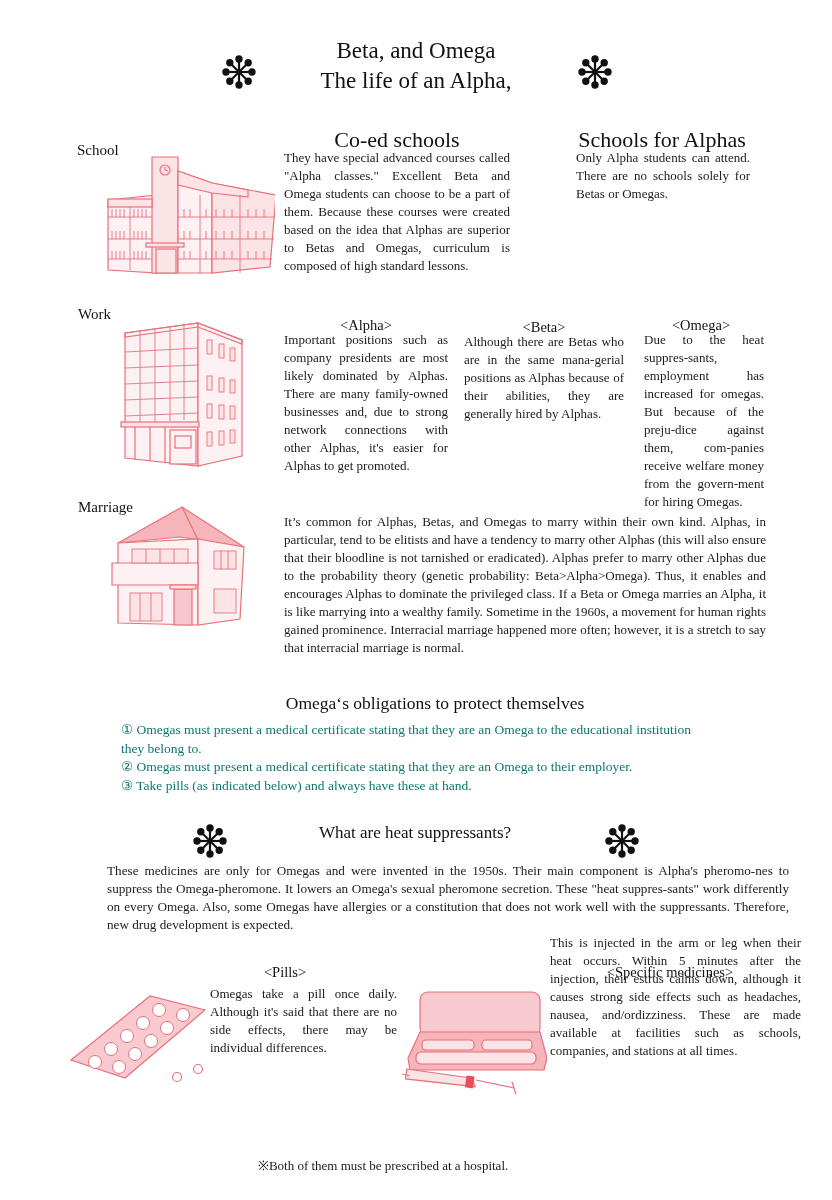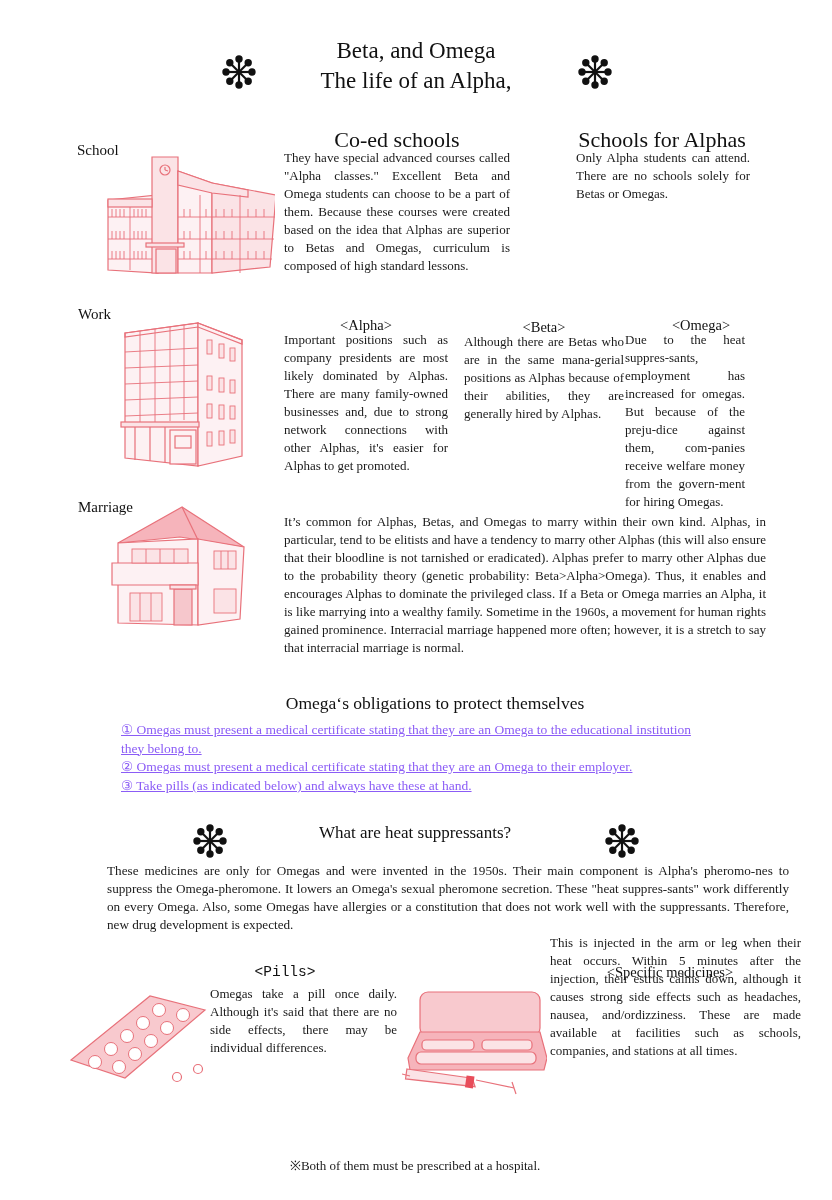--- a/index.html
+++ b/index.html
@@ -13,24 +13,24 @@
     font-size: 23px; line-height: 30px; color: #111;
   }
   .title span { display: block; }
   .section-label { font-size: 15px; color: #111; }
   .sub-head { font-size: 22px; text-align: center; color: #111; line-height: 20px; }
   .bracket-head { font-size: 14.5px; text-align: center; color: #111; line-height: 18px; }
   .body-text {
     font-size: 13px; line-height: 18px; text-align: justify; color: #1a1a1a;
   }
   .ob-head { font-size: 17.5px; color: #111; text-align: center; }
-  .ob-item { font-size: 13.5px; line-height: 18.5px; color: #8b5cf6; text-decoration: underline; }
+  .ob-item { font-size: 13.5px; line-height: 18.5px; color: #0f766e; }
   .heat-title { font-size: 17px; color: #111; text-align: center; }
   .illus { }
-  .footnote { font-size: 13px; color: #1a1a1a; margin-left: 32px; }
+  .footnote { font-size: 13px; color: #1a1a1a; }
 </style>
 </head>
 <body>
 
 <div class="abs" style="left:222px; top:55px;">
   <svg width="34" height="34" viewBox="-17 -17 34 34">
     <g stroke="#111" stroke-width="2.2" fill="#111">
       <line x1="0" y1="-12" x2="0" y2="12"></line>
         <line x1="-12" y1="0" x2="12" y2="0"></line>
       <line x1="-8.5" y1="-8.5" x2="8.5" y2="8.5"></line>
@@ -149,21 +149,21 @@
   </svg>
 </div>
 
 <div class="abs bracket-head" style="left:284px; top:316px; width:164px;">&lt;Alpha&gt;</div>
 <div class="abs body-text" style="left:284px; top:331px; width:164px;">Important positions such as company presidents are most likely dominated by Alphas. There are many family-owned businesses and, due to strong network connections with other Alphas, it's easier for Alphas to get promoted.</div>
 
 <div class="abs bracket-head" style="left:464px; top:318px; width:160px;font-family:Liberation Serif, serif;">&lt;Beta&gt;</div>
 <div class="abs body-text" style="left:464px; top:333px; width:160px;">Although there are Betas who are in the same mana-gerial positions as Alphas because of their abilities, they are generally hired by Alphas.</div>
 
 <div class="abs bracket-head" style="left:641px; top:316px; width:120px;">&lt;Omega&gt;</div>
-<div class="abs body-text" style="left:625px; top:331px; width:120px;">Due to the heat suppres-sants, employment has increased for omegas. But because of the preju-dice against them, com-panies receive welfare money from the govern-ment for hiring Omegas.</div>
+<div class="abs body-text" style="left:644px; top:331px; width:120px;">Due to the heat suppres-sants, employment has increased for omegas. But because of the preju-dice against them, com-panies receive welfare money from the govern-ment for hiring Omegas.</div>
 
 <div class="abs section-label" style="left:78px; top:499px;">Marriage</div>
 <div class="abs illus" style="left:110px; top:505px;">
   <svg width="150" height="125" viewBox="0 0 150 125" fill="none" stroke="#e8717a" stroke-width="1.2">
     <polygon points="72,2 8,38 70,32 134,42" fill="#f6b4bb"></polygon>
     <line x1="72" y1="2" x2="88" y2="35"></line>
     <polygon points="8,38 88,34 88,120 8,118" fill="#fdf1f3"></polygon>
     <polygon points="88,34 134,42 130,114 88,120" fill="#fdf1f3"></polygon>
     <polygon points="2,58 88,58 88,80 2,80" fill="#fdf1f3"></polygon>
     <g stroke-width="0.9">
@@ -225,21 +225,21 @@
       <circle cx="-9.2" cy="-9.2" r="2.6"></circle>
         <circle cx="9.2" cy="9.2" r="2.6"></circle>
         <circle cx="-9.2" cy="9.2" r="2.6"></circle>
         <circle cx="9.2" cy="-9.2" r="2.6"></circle>
     </g>
   </svg>
 </div>
 
 <div class="abs body-text" style="left:107px; top:862px; width:682px; font-size:13.2px;">These medicines are only for Omegas and were invented in the 1950s. Their main component is Alpha's pheromo-nes to suppress the Omega-pheromone. It lowers an Omega's sexual pheromone secretion. These "heat suppres-sants" work differently on every Omega. Also, some Omegas have allergies or a constitution that does not work well with the suppressants. Therefore, new drug development is expected.</div>
 
-<div class="abs bracket-head" style="left:210px; top:963px; width:150px;font-family:Liberation Mono, monospace;">&lt;Pills&gt;</div>
+<div class="abs bracket-head" style="left:210px; top:963px; width:150px;">&lt;Pills&gt;</div>
 <div class="abs body-text" style="left:210px; top:985px; width:187px;">Omegas take a pill once daily. Although it's said that there are no side effects, there may be individual differences.</div>
 <div class="abs illus" style="left:65px; top:990px;">
   <svg width="150" height="95" viewBox="0 0 150 95" fill="none" stroke="#e8717a" stroke-width="1.2">
     <polygon points="6,70 85,6 140,20 60,88" fill="#f8c9ce"></polygon>
     <g fill="#fff" stroke-width="1">
       <circle cx="94" cy="20" r="6.5"></circle>
         <circle cx="118" cy="25" r="6.5"></circle>
       <circle cx="78" cy="33" r="6.5"></circle>
         <circle cx="102" cy="38" r="6.5"></circle>
       <circle cx="62" cy="46" r="6.5"></circle>

